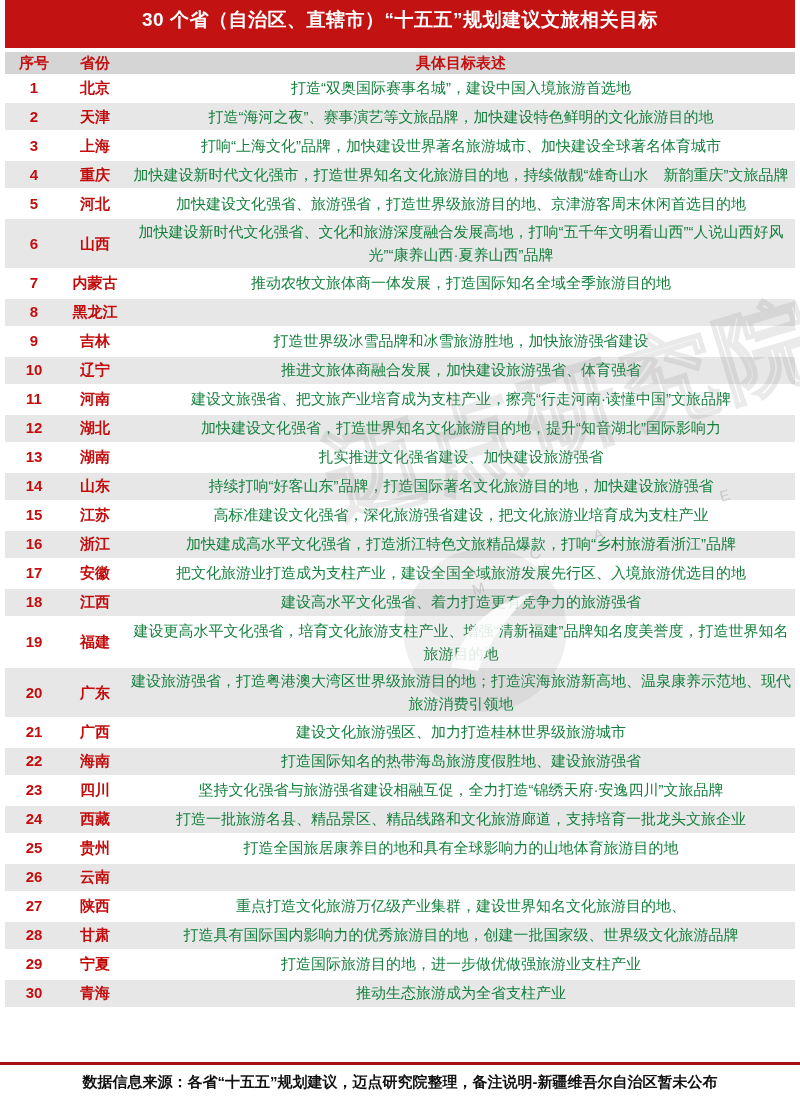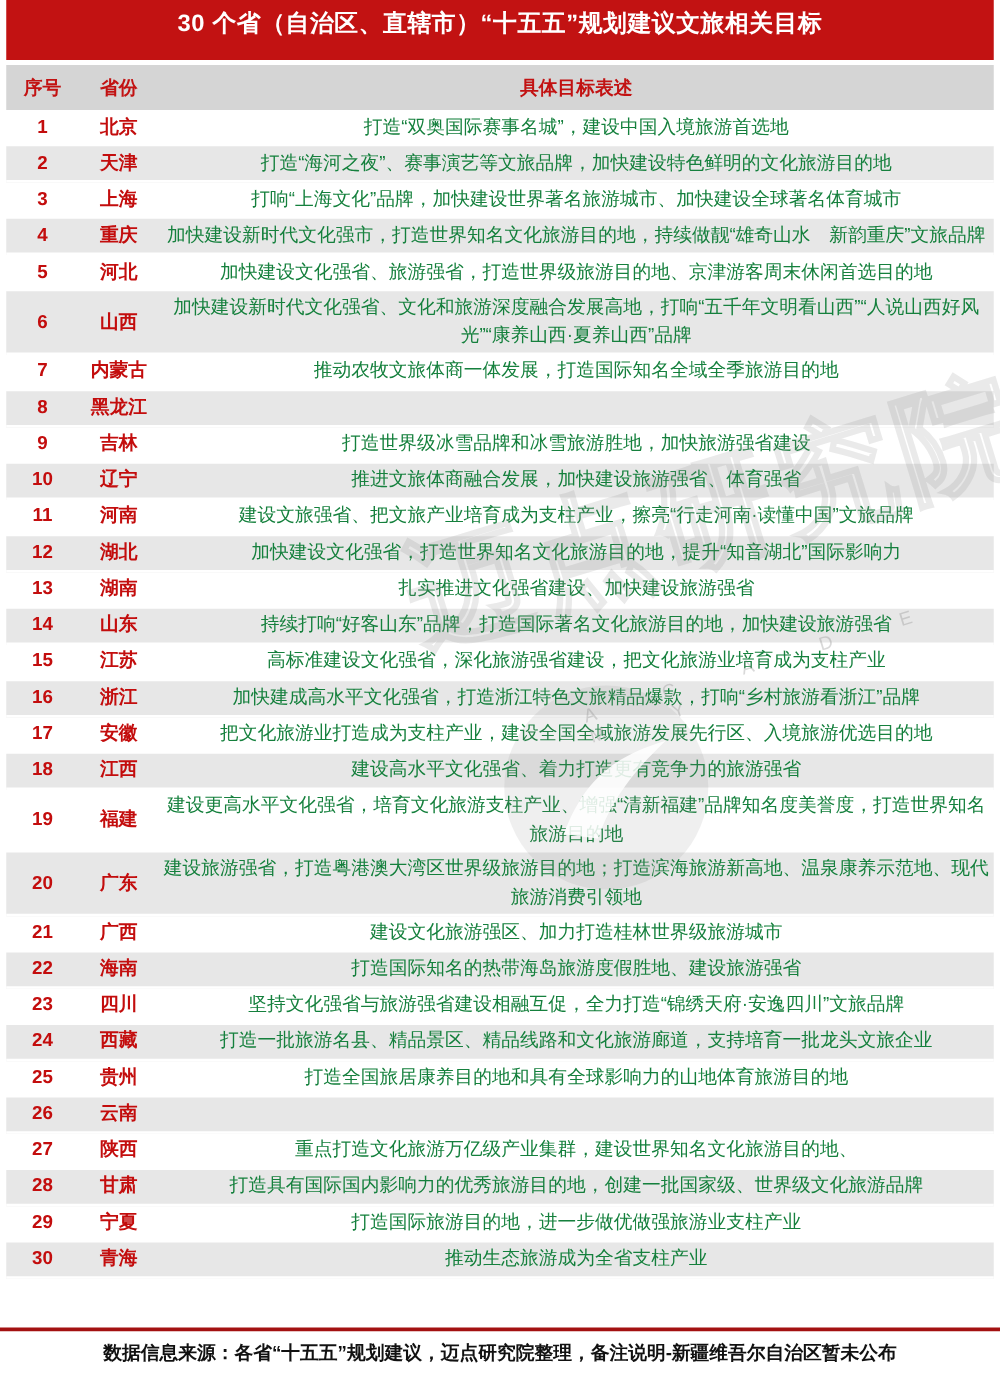--- a/index.html
+++ b/index.html
@@ -25,21 +25,21 @@
     text-align:center;
     height:48px;line-height:40px;
     letter-spacing:.5px;
   }
   
   .thead{
     margin:4px 5px 0 5px;
     background:#d5d5d5;
     display:grid;
     grid-template-columns:58px 64px 1fr;
-    height:36px;
+    height:22px;
     align-items:center;
   }
   .thead .th{
     color:#c21212;font-weight:bold;font-size:15px;text-align:center;
   }
   
   .tbody{margin:0 5px;flex:1 0 auto;}
   .row{
     display:grid;
     grid-template-columns:58px 64px 1fr;

